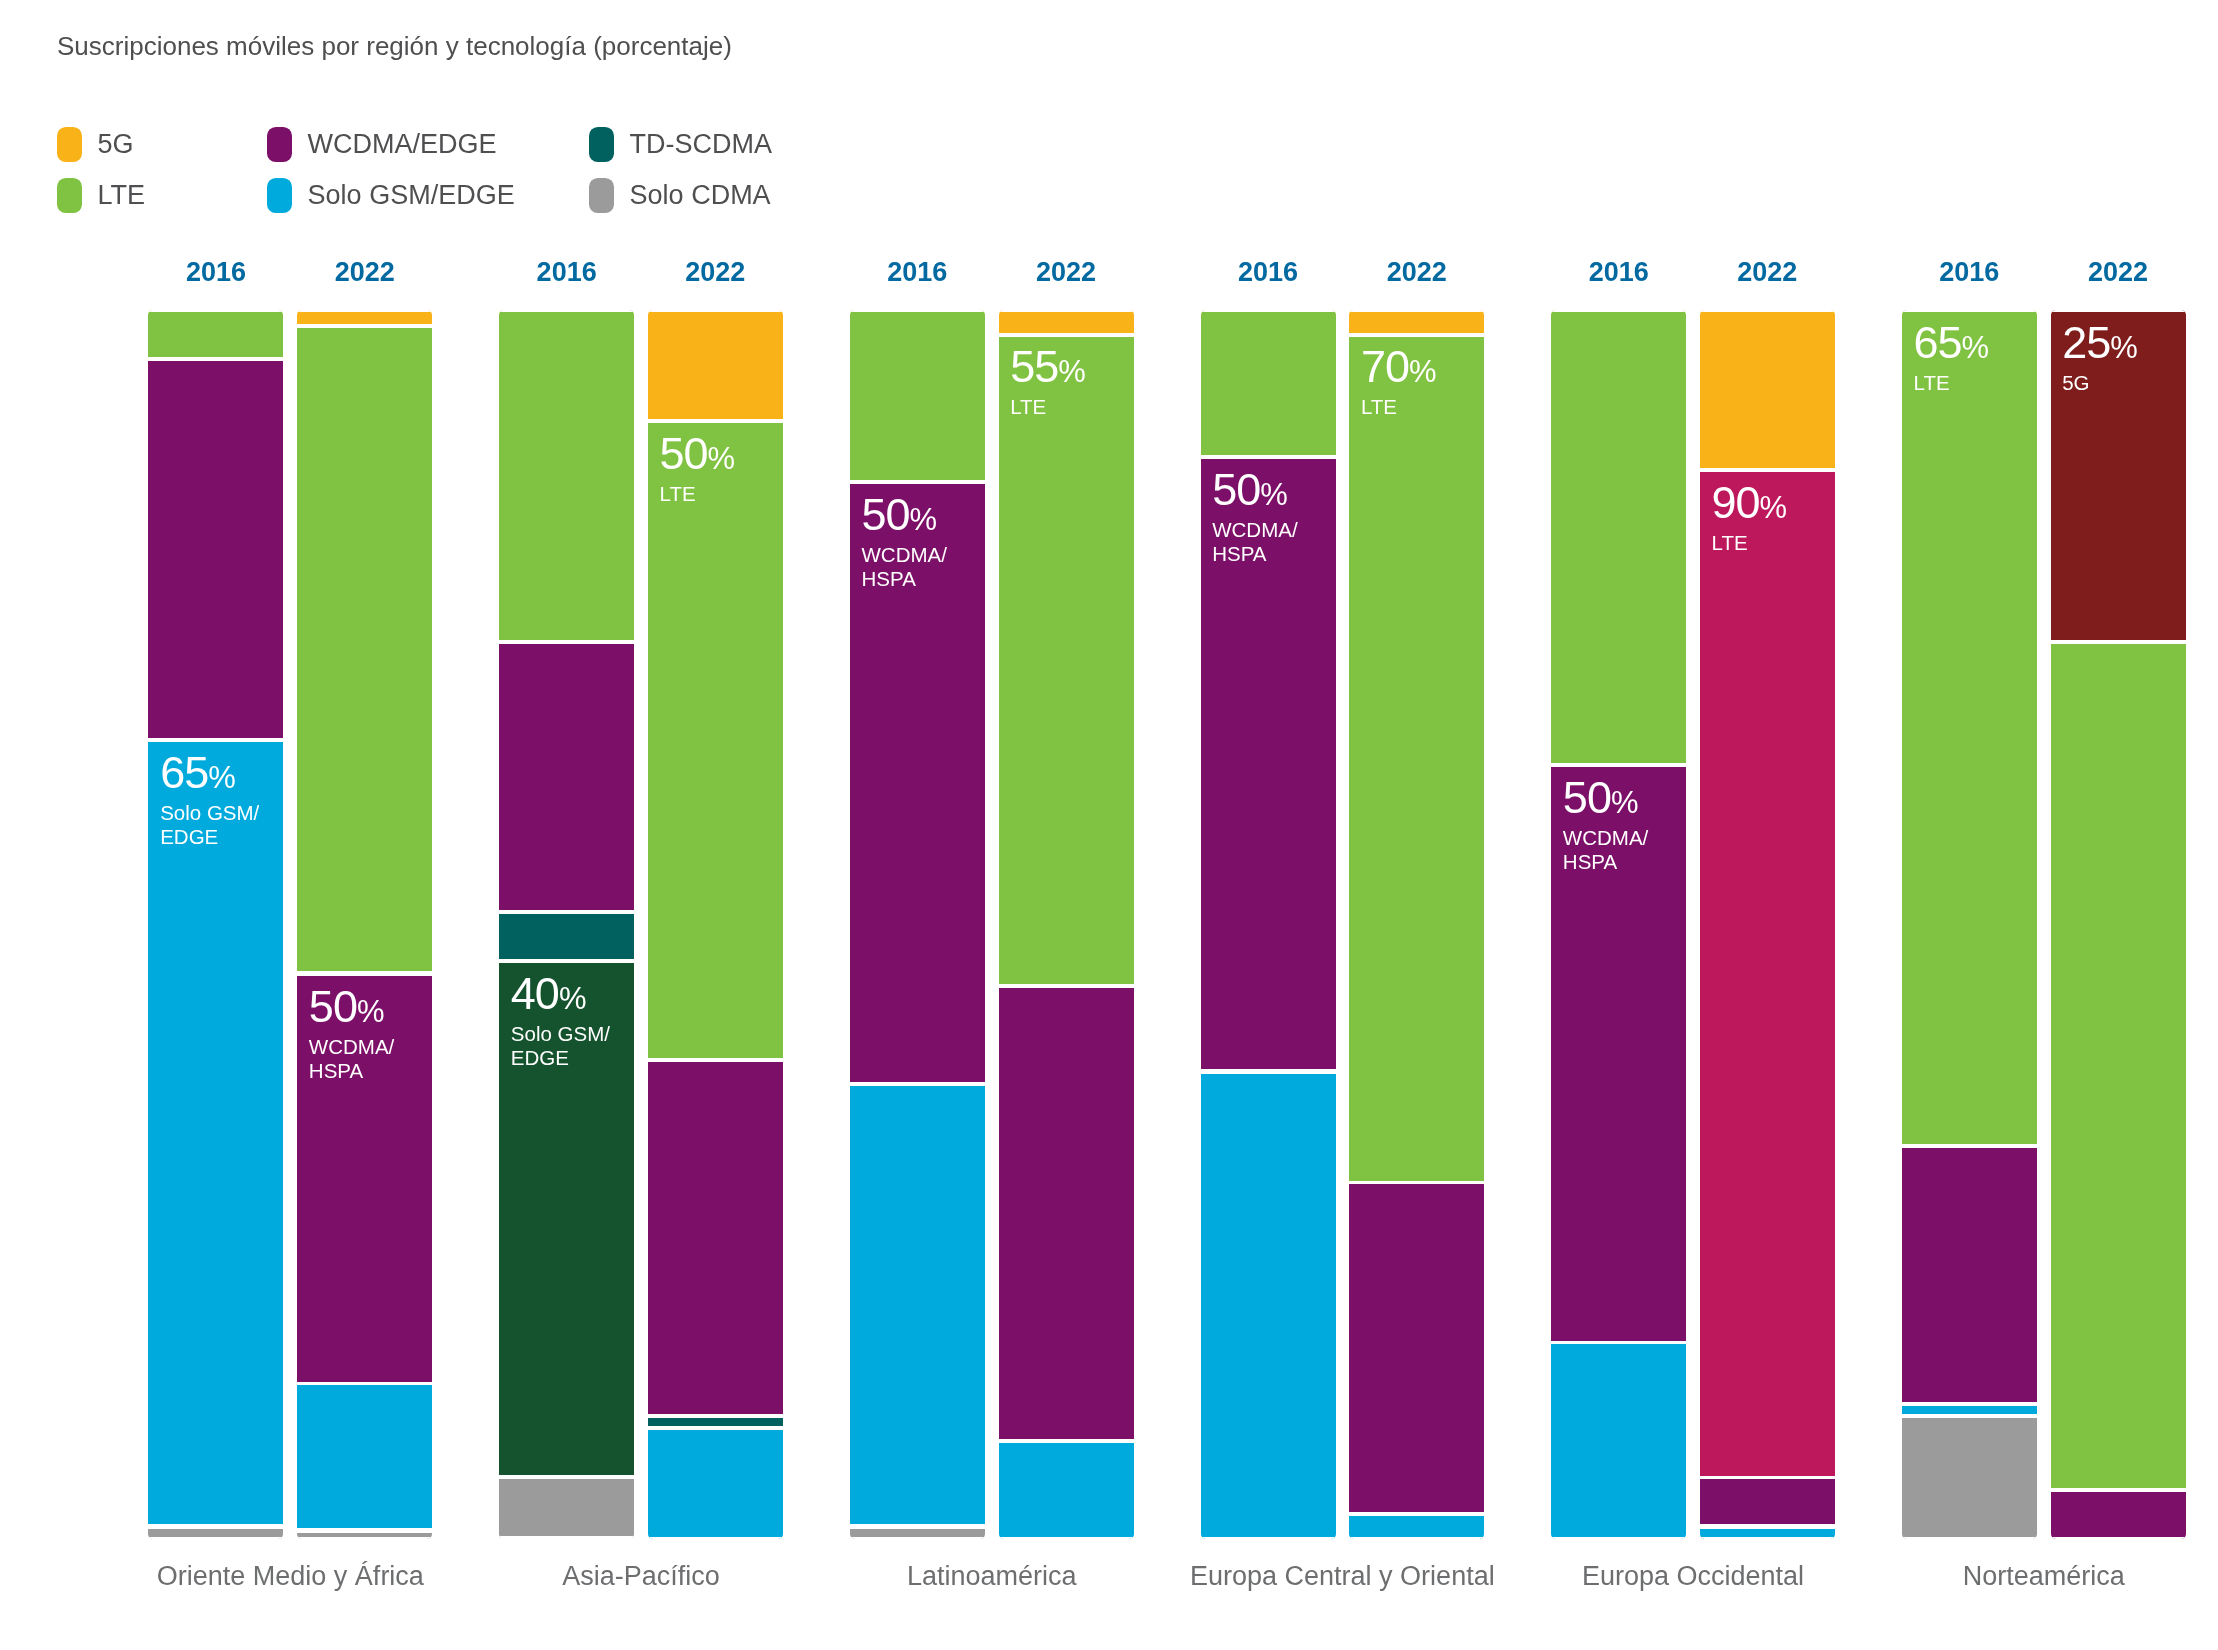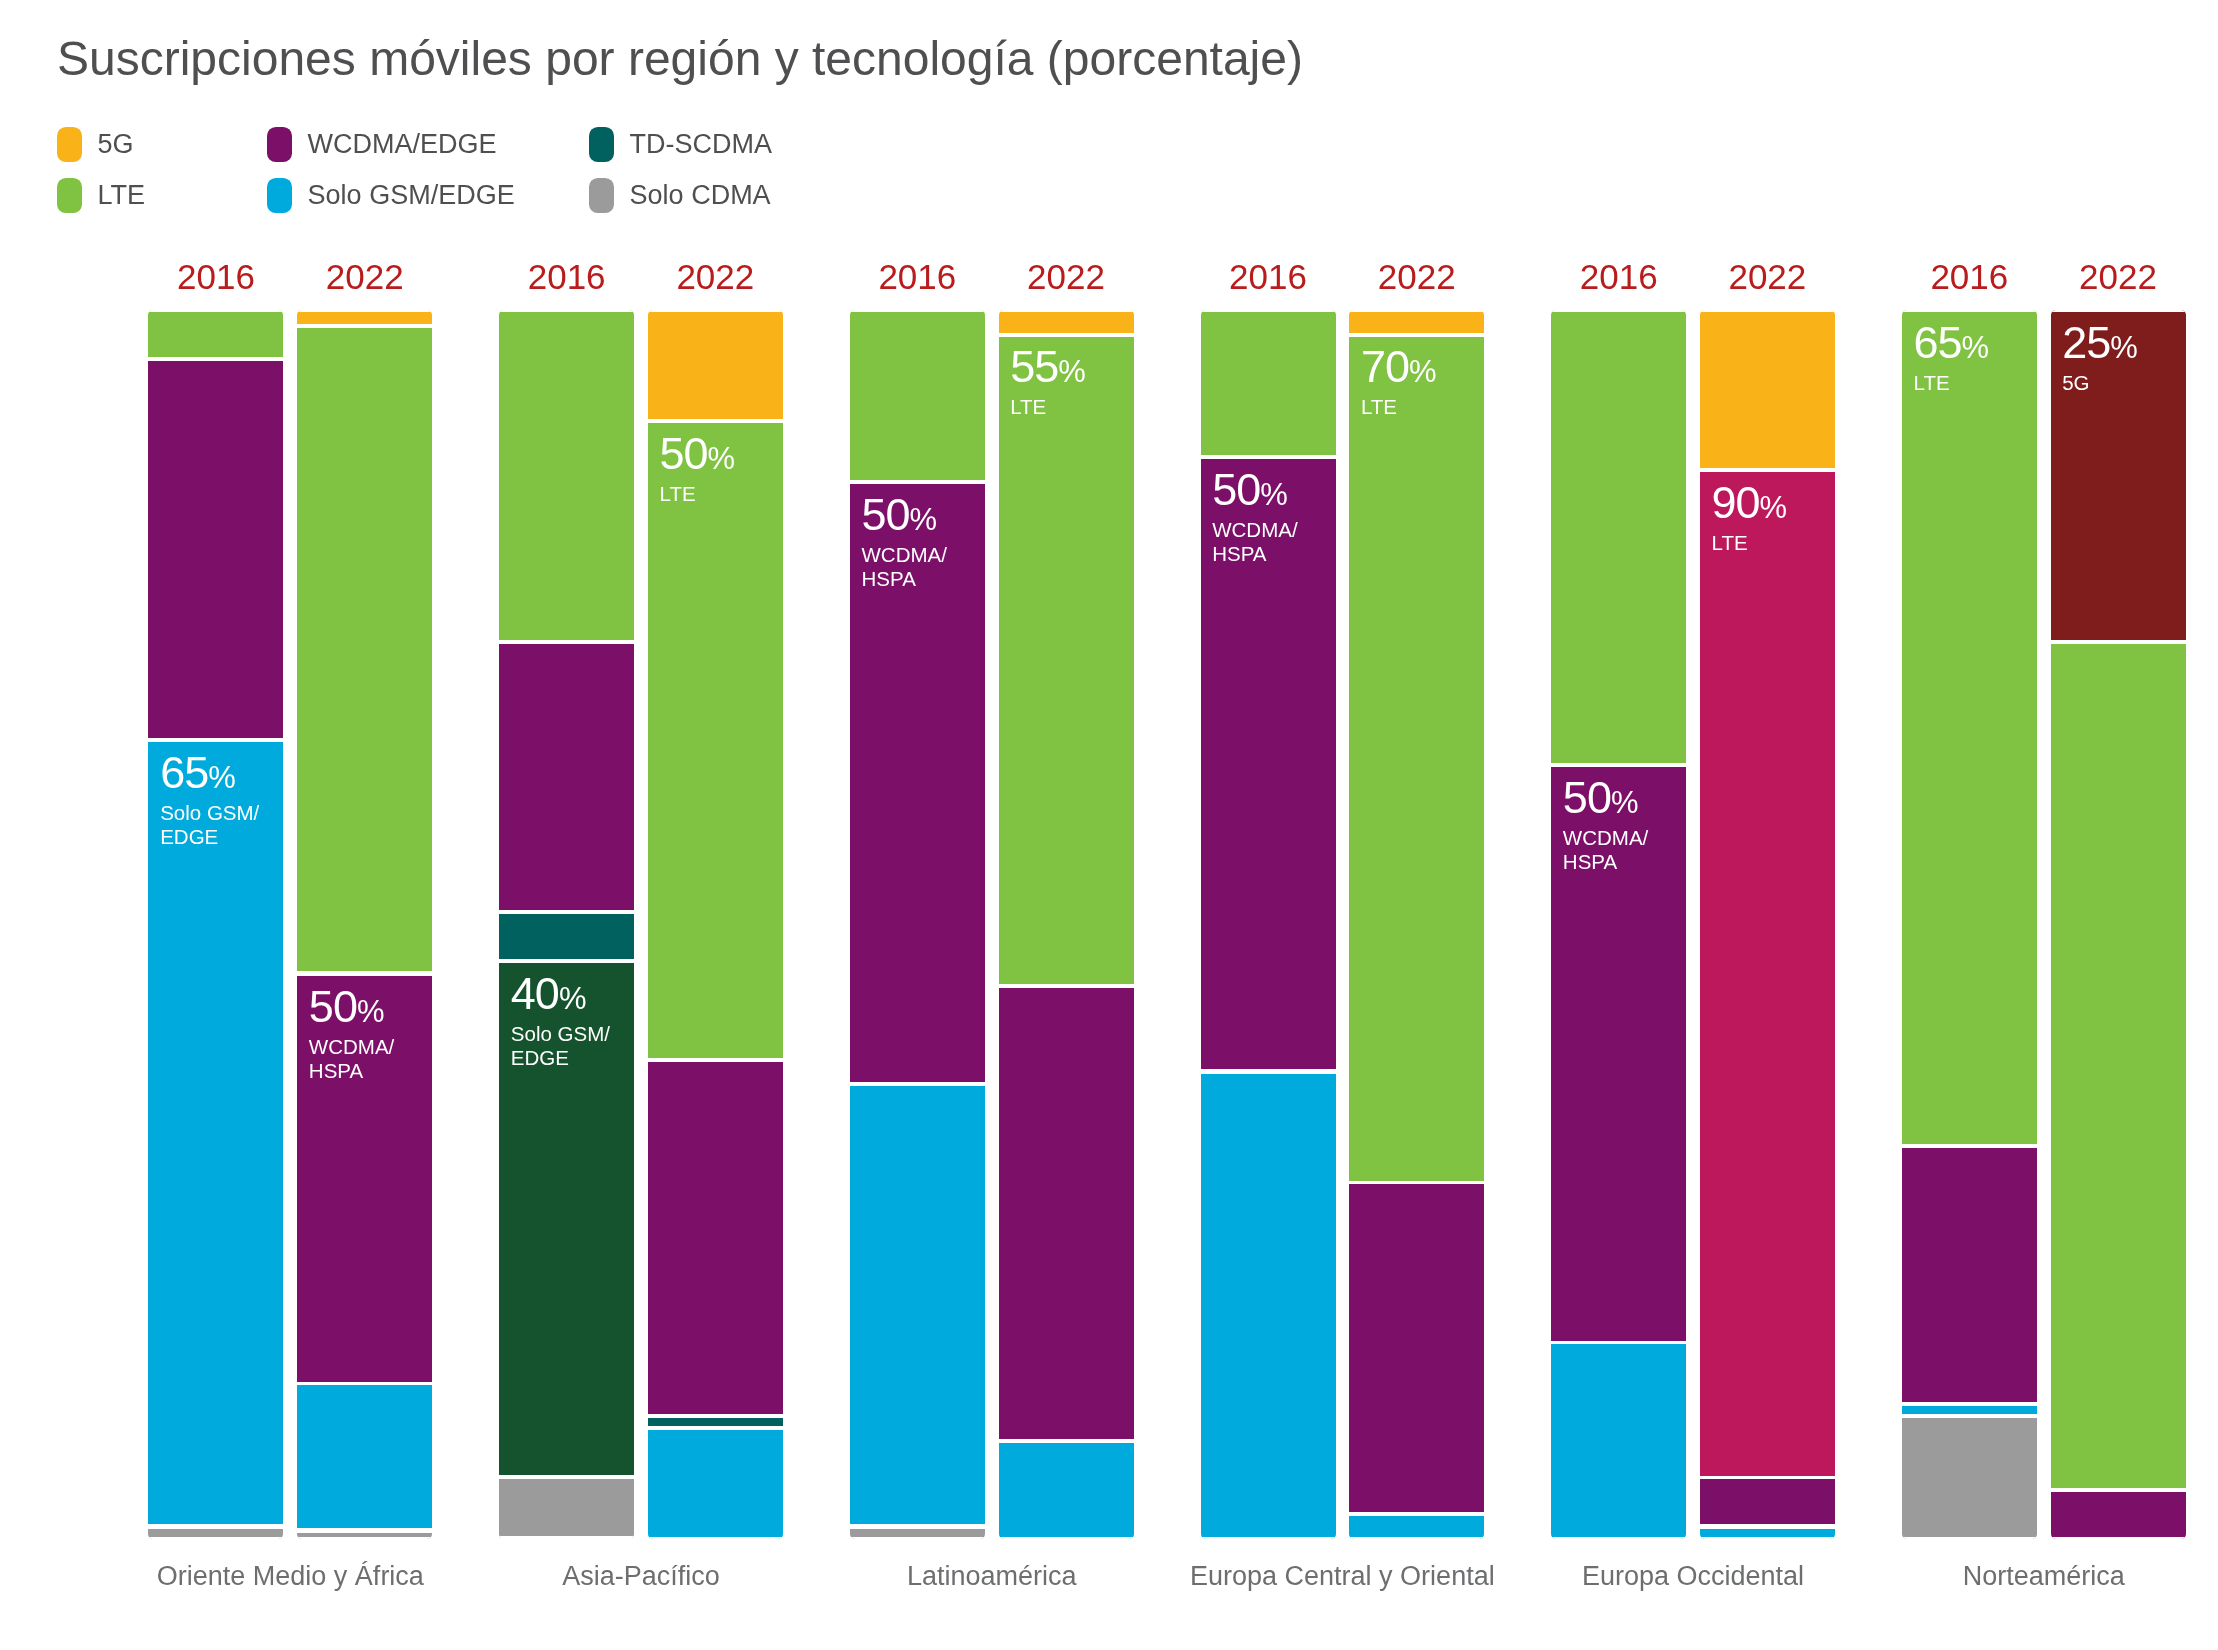--- a/index.html
+++ b/index.html
@@ -19,21 +19,21 @@
     position: relative;
     width: 2219px;
     height: 1650px;
   }
 
   
   .chart-title {
     position: absolute;
     left: 57px;
     top: 31px;
-    font-size: 48px;
+    font-size: 26px;
     font-weight: 400;
     color: #4f4f51;
     letter-spacing: 0px;
     white-space: nowrap;
   }
 
   
   .legend {
     position: absolute;
     left: 57px;
@@ -125,22 +125,23 @@
   .bar-wrap {
     position: relative;
     width: 135px;
   }
   .bar-year {
     position: absolute;
     left: 0;
     right: 0;
     top: 257px;
     text-align: center;
-    font-size: 35px;
-    color: #b91c1c;
+    font-size: 27px;
+    color: #0369a1;
+    font-weight: bold;
   }
   .bar {
     position: absolute;
     left: 0;
     width: 135px;
     top: 310px;      
     height: 1229px;  
     border-radius: 4.9px;
     overflow: hidden;
   }

